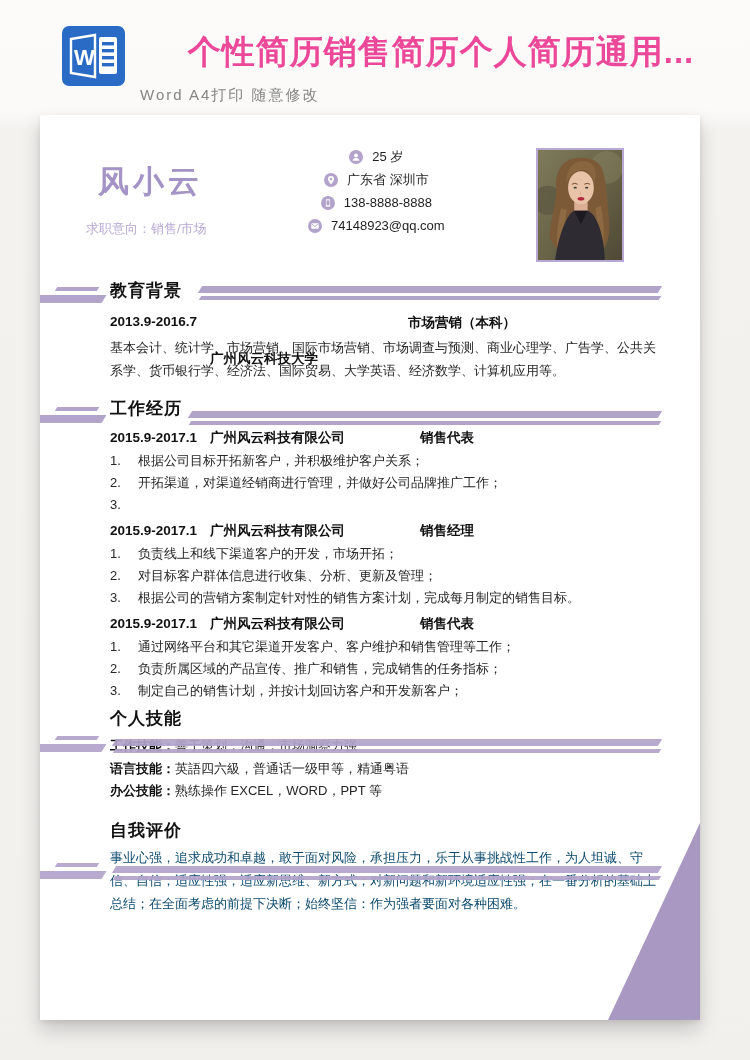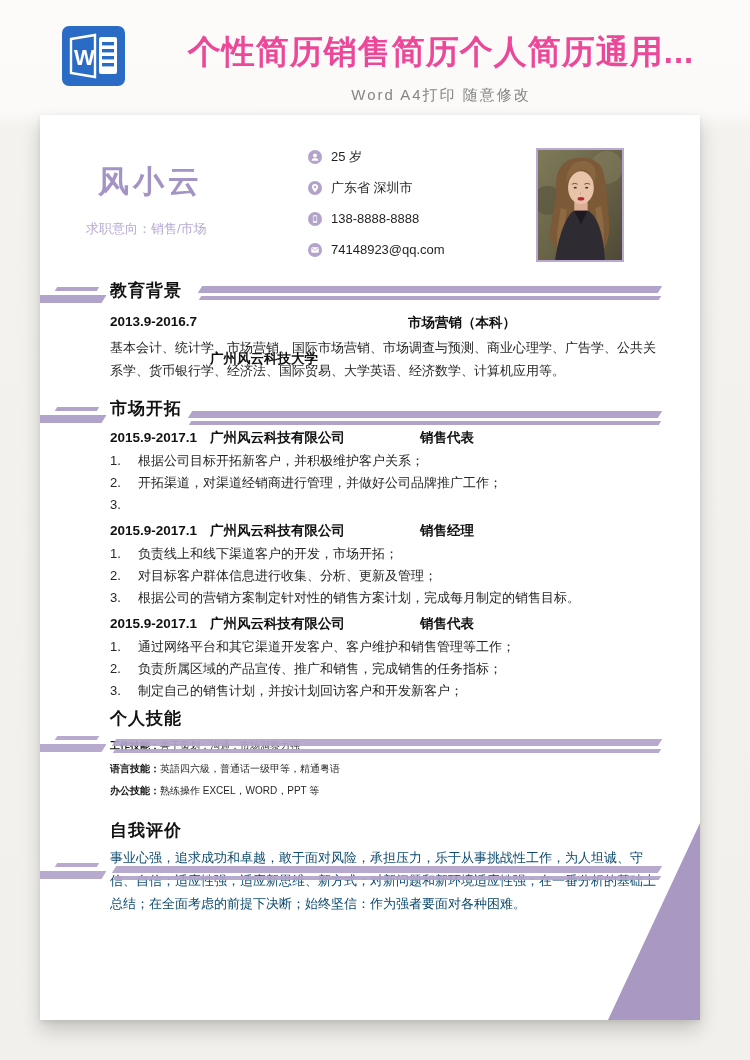--- a/index.html
+++ b/index.html
@@ -10,33 +10,33 @@
     position:relative; overflow:hidden; color:#262626;
   }
   
   .banner { position:absolute; left:0; top:0; width:750px; height:115px; }
   .word-icon { position:absolute; left:62px; top:26px; width:63px; height:60px; }
   .banner-title {
     position:absolute; left:140px; right:8px; top:30px; text-align:center;
     font-size:33px; font-weight:600; color:#ec4899; letter-spacing:1px; white-space:nowrap;
   }
   .banner-sub {
-    position:absolute; left:140px; right:8px; top:86px; text-align:center;
+    position:absolute; left:140px; right:8px; top:86px; text-align:left;
     font-size:15px; color:#858585; letter-spacing:2px;
   }
   
   .page {
     position:absolute; left:40px; top:115px; width:660px; height:905px;
     background:#ffffff; overflow:hidden;
     box-shadow:0 10px 18px rgba(0,0,0,.18), 0 2px 5px rgba(0,0,0,.08);
   }
   .name { position:absolute; left:58px; top:46px; font-size:31px; font-weight:700;
           color:#a494c6; letter-spacing:4px; }
   .objective { position:absolute; left:46px; top:105px; font-size:13px; color:#b7a9d3; }
-  .contacts { position:absolute; left:268px; top:34px; display:flex; flex-direction:column; gap:16px; }
+  .contacts { position:absolute; left:268px; top:34px; display:flex; flex-direction:column; gap:8px;align-items:center; }
   .c-row { display:flex; align-items:center; height:15px; }
   .c-ico { width:14px; height:14px; border-radius:50%; background:#b2a3cb; margin-right:9px;
            display:inline-flex; align-items:center; justify-content:center; flex:0 0 14px; }
   .c-ico svg { width:10px; height:10px; display:block; }
   .c-txt { font-size:13px; color:#1f1f1f; }
   .photo { position:absolute; left:496px; top:33px; width:88px; height:114px;
            border:2px solid #b9a8d2; background:#6a6448; }
   .photo svg { width:100%; height:100%; display:block; }
   
   .deco-left { position:absolute; left:0; width:72px; height:18px; }
@@ -59,21 +59,21 @@
   
   .jobs { position:absolute; left:70px; top:311px; right:40px; }
   .job { margin-bottom:3px; }
   .job-head { display:flex; font-size:13.5px; font-weight:700; color:#111;
               height:24px; line-height:24px; }
   .job-date { width:100px; } .job-co { width:210px;font-family:Liberation Serif, serif; }
   .job-item { display:flex; font-size:13px; line-height:22px; color:#262626; }
   .job-num { width:28px; flex:0 0 28px; }
   
   .skills { position:absolute; left:70px; top:620px; right:40px; }
-  .skill-row { font-size:10px; line-height:22.5px; color:#262626; }
+  .skill-row { font-size:13px; line-height:22.5px; color:#262626; }
   .skill-row b { font-weight:700; color:#111; }
   
   .eval-text { position:absolute; left:70px; top:731px; width:556px;
                font-size:13px; line-height:23px; color:#0c4a6e; }
   
   .corner { position:absolute; left:568px; top:708px; width:92px; height:197px;
             background:#a898c2; clip-path:polygon(100% 0,100% 100%,0 100%); }
 </style>
 </head>
 <body>
@@ -181,21 +181,21 @@
     <span class="edu-date">2013.9-2016.7</span>
     <span class="edu-school">广州风云科技大学</span>
     <span class="edu-major">市场营销（本科）</span>
   </div>
   <div class="edu-courses">基本会计、统计学、市场营销、国际市场营销、市场调查与预测、商业心理学、广告学、公共关系学、货币银行学、经济法、国际贸易、大学英语、经济数学、计算机应用等。</div>
 
   <div class="deco-left" style="top:292px">
     <div class="thin"></div>
       <div class="thick"></div>
   </div>
-  <div class="sec-title" style="top:282px">市场开拓</div>
+  <div class="sec-title" style="top:282px">工作经历</div>
   <div class="deco-bar" style="left:150px; right:40px; top:296px">
     <div class="t"></div>
       <div class="b"></div>
   </div>
   <div class="jobs" id="jobs">
       <div class="job">
         <div class="job-head">
           <span class="job-date">2015.9-2017.1</span>
           <span class="job-co">广州风云科技有限公司</span>
           <span class="job-role">销售代表</span>

